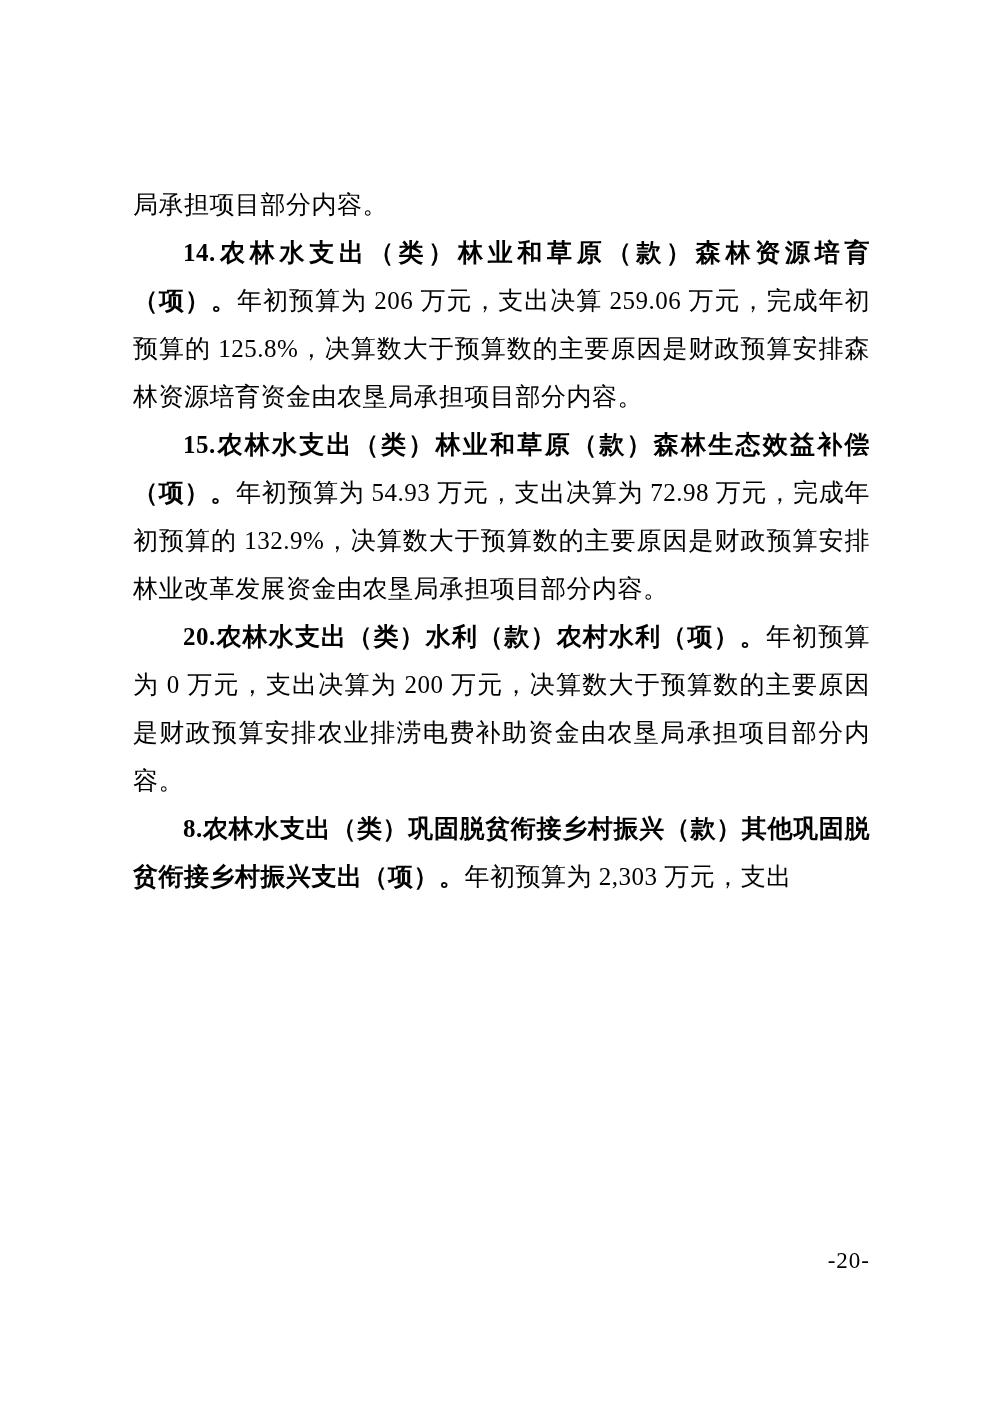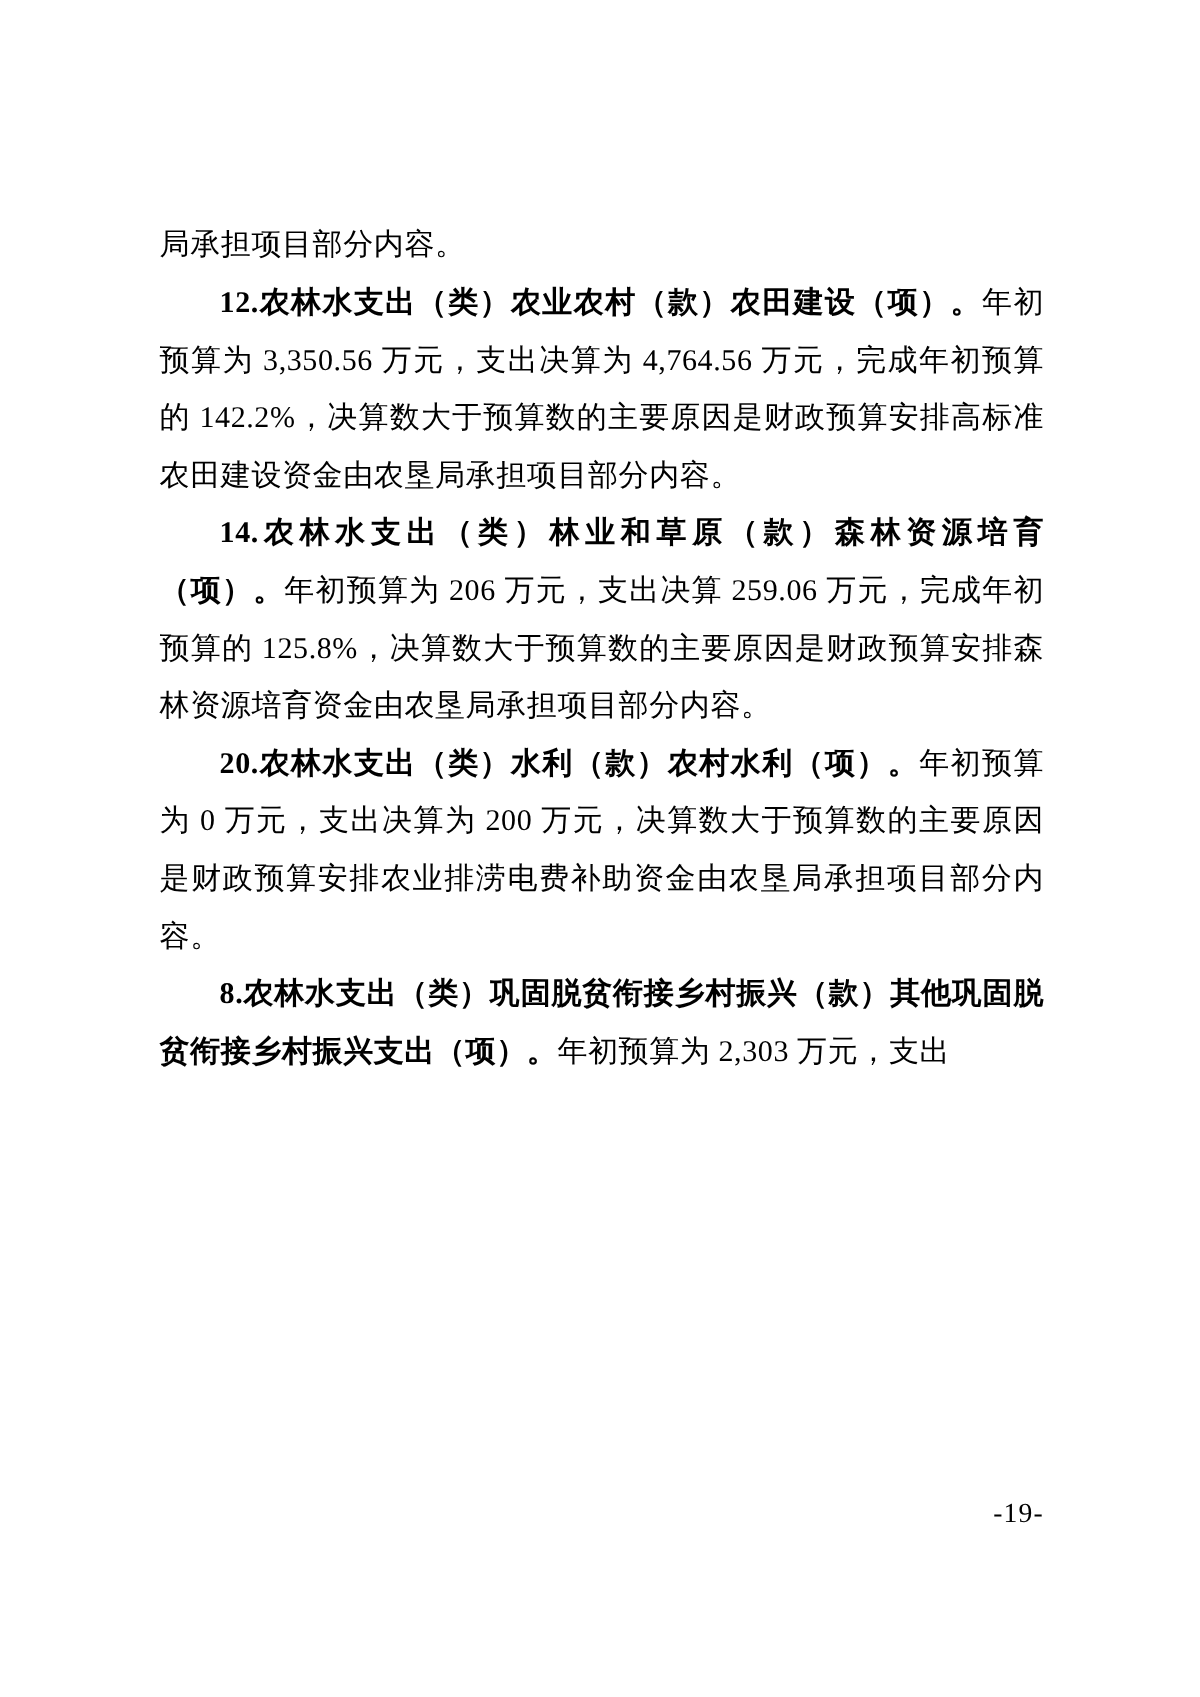--- a/index.html
+++ b/index.html
@@ -53,26 +53,26 @@
   }
 </style>
 </head>
 <body>
 
 <div class="page">
   <div class="content">
 
     <p class="para no-indent"><span class="seg-regular">局承担项目部分内容。</span></p>
 
-    <p class="para"><span class="seg-bold">12.农林水支出（类）农业农村（款）农田建设（项）。</span><span class="seg-regular">年初预算为 3,350.56 万元，支出决算为 4,764.56 万元，完成年初预算的 142.2%，决算数大于预算数的主要原因是财政预算安排高标准农田建设资金由农垦局承担项目部分内容。</span></p>
 
 
     <p class="para"><span class="seg-bold">14.农林水支出（类）林业和草原（款）森林资源培育（项）。</span><span class="seg-regular">年初预算为 206 万元，支出决算 259.06 万元，完成年初预算的 125.8%，决算数大于预算数的主要原因是财政预算安排森林资源培育资金由农垦局承担项目部分内容。</span></p>
 
+    <p class="para"><span class="seg-bold">15.农林水支出（类）林业和草原（款）森林生态效益补偿（项）。</span><span class="seg-regular">年初预算为 54.93 万元，支出决算为 72.98 万元，完成年初预算的 132.9%，决算数大于预算数的主要原因是财政预算安排林业改革发展资金由农垦局承担项目部分内容。</span></p>
 
     <p class="para"><span class="seg-bold">20.农林水支出（类）水利（款）农村水利（项）。</span><span class="seg-regular">年初预算为 0 万元，支出决算为 200 万元，决算数大于预算数的主要原因是财政预算安排农业排涝电费补助资金由农垦局承担项目部分内容。</span></p>
 
     <p class="para"><span class="seg-bold">8.农林水支出（类）巩固脱贫衔接乡村振兴（款）其他巩固脱贫衔接乡村振兴支出（项）。</span><span class="seg-regular">年初预算为 2,303 万元，支出</span></p>
 
   </div>
 
-  <div class="page-number">-19-</div>
+  <div class="page-number">-20-</div>
 </div>
 
 </body></html>

